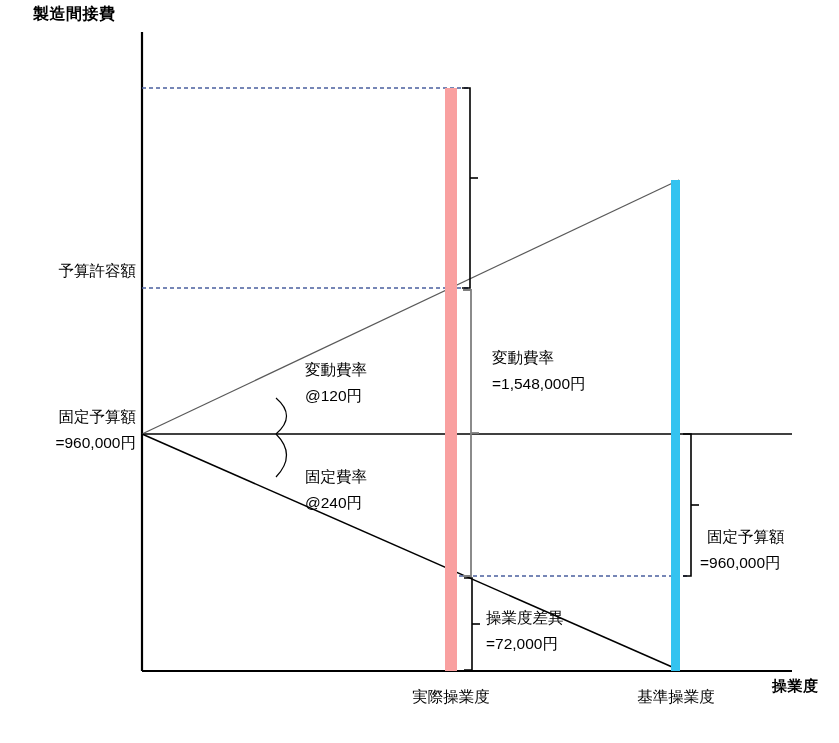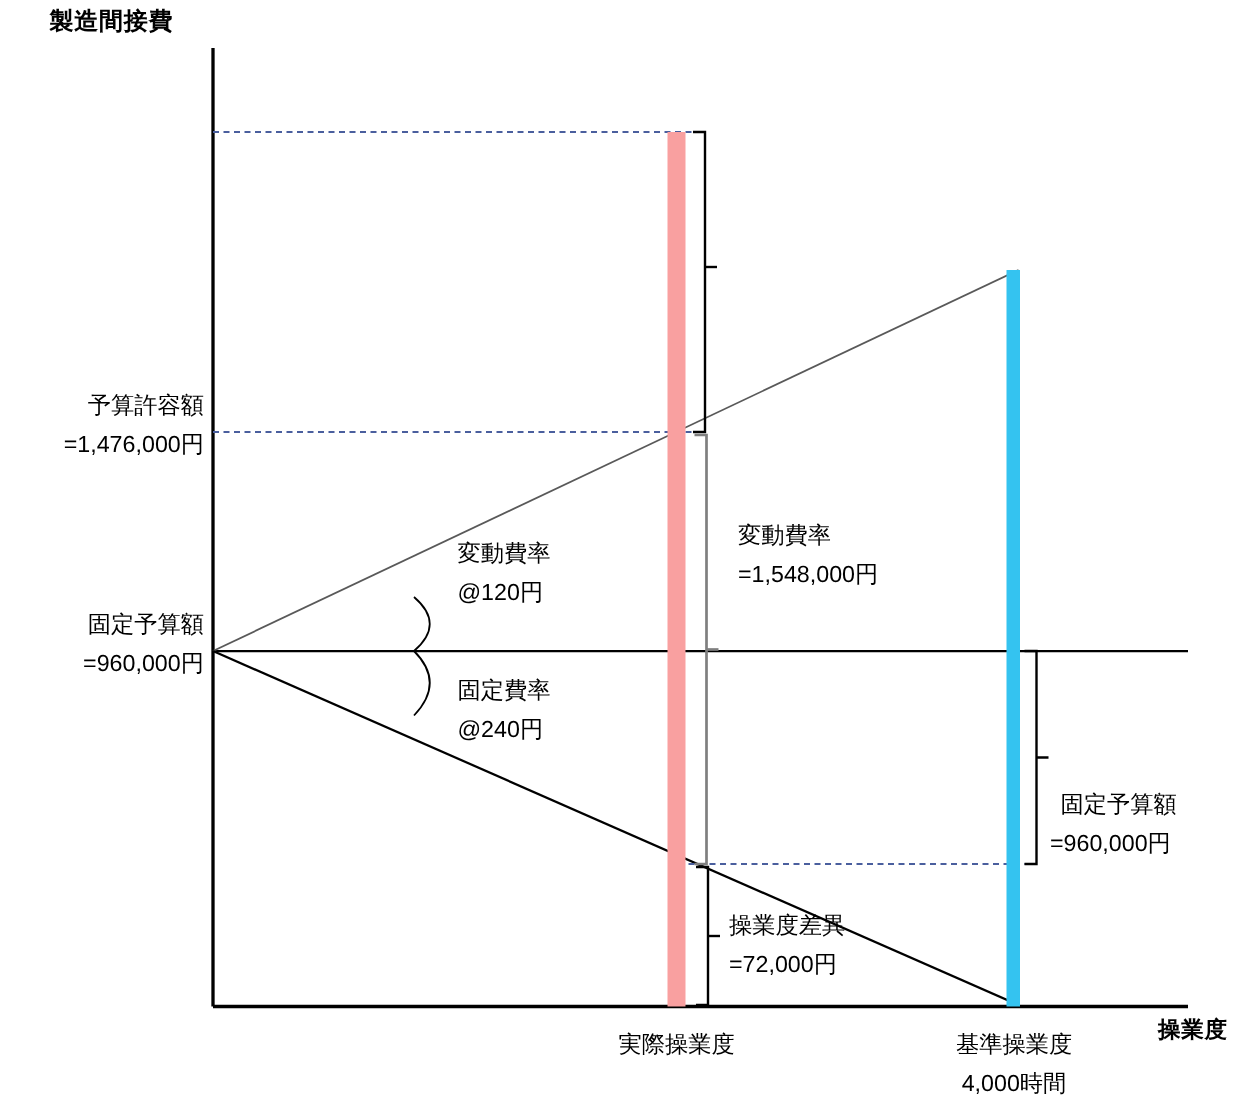--- a/index.html
+++ b/index.html
@@ -96,34 +96,33 @@
 
     <rect x="671" y="180" width="9" height="491" fill="#34c3f0"></rect>
 
   </svg>
 
   <div class="chart-title">製造間接費</div>
 
 
   <div class="lbl right-al" style="left: 0px; top: 258px; width: 136px;">
     <span class="l1">予算許容額</span>
-    <span class="l2 num">=1,476,000円</span>
   </div>
 
   <div class="lbl right-al" style="left: 0px; top: 404px; width: 136px;">
     <span class="l1">固定予算額</span>
     <span class="l2 num">=960,000円</span>
   </div>
 
   <div class="lbl" style="left: 305px; top: 357px;">
     <span class="l1">変動費率</span>
     <span class="l2 num">@120円</span>
   </div>
 
-  <div class="lbl" style="left: 305px; top: 448px;">
+  <div class="lbl" style="left: 305px; top: 464px;">
     <span class="l1">固定費率</span>
     <span class="l2 num">@240円</span>
   </div>
 
 
   <div class="lbl" style="left: 492px; top: 345px;">
     <span class="l1">変動費率</span>
     <span class="l2 num">=1,548,000円</span>
   </div>
 
@@ -136,18 +135,17 @@
     <span class="l1">操業度差異</span>
     <span class="l2 num">=72,000円</span>
   </div>
 
   <div class="lbl center-al" style="left: 386px; top: 684px; width: 130px;">
     <span class="l1">実際操業度</span>
   </div>
 
   <div class="lbl center-al" style="left: 611px; top: 684px; width: 130px;">
     <span class="l1">基準操業度</span>
-    <span class="l2 num">4,000時間</span>
   </div>
 
   <div class="axis-title" style="left: 772px; top: 677px;">操業度</div>
 
 </div>
 
 </body></html>

